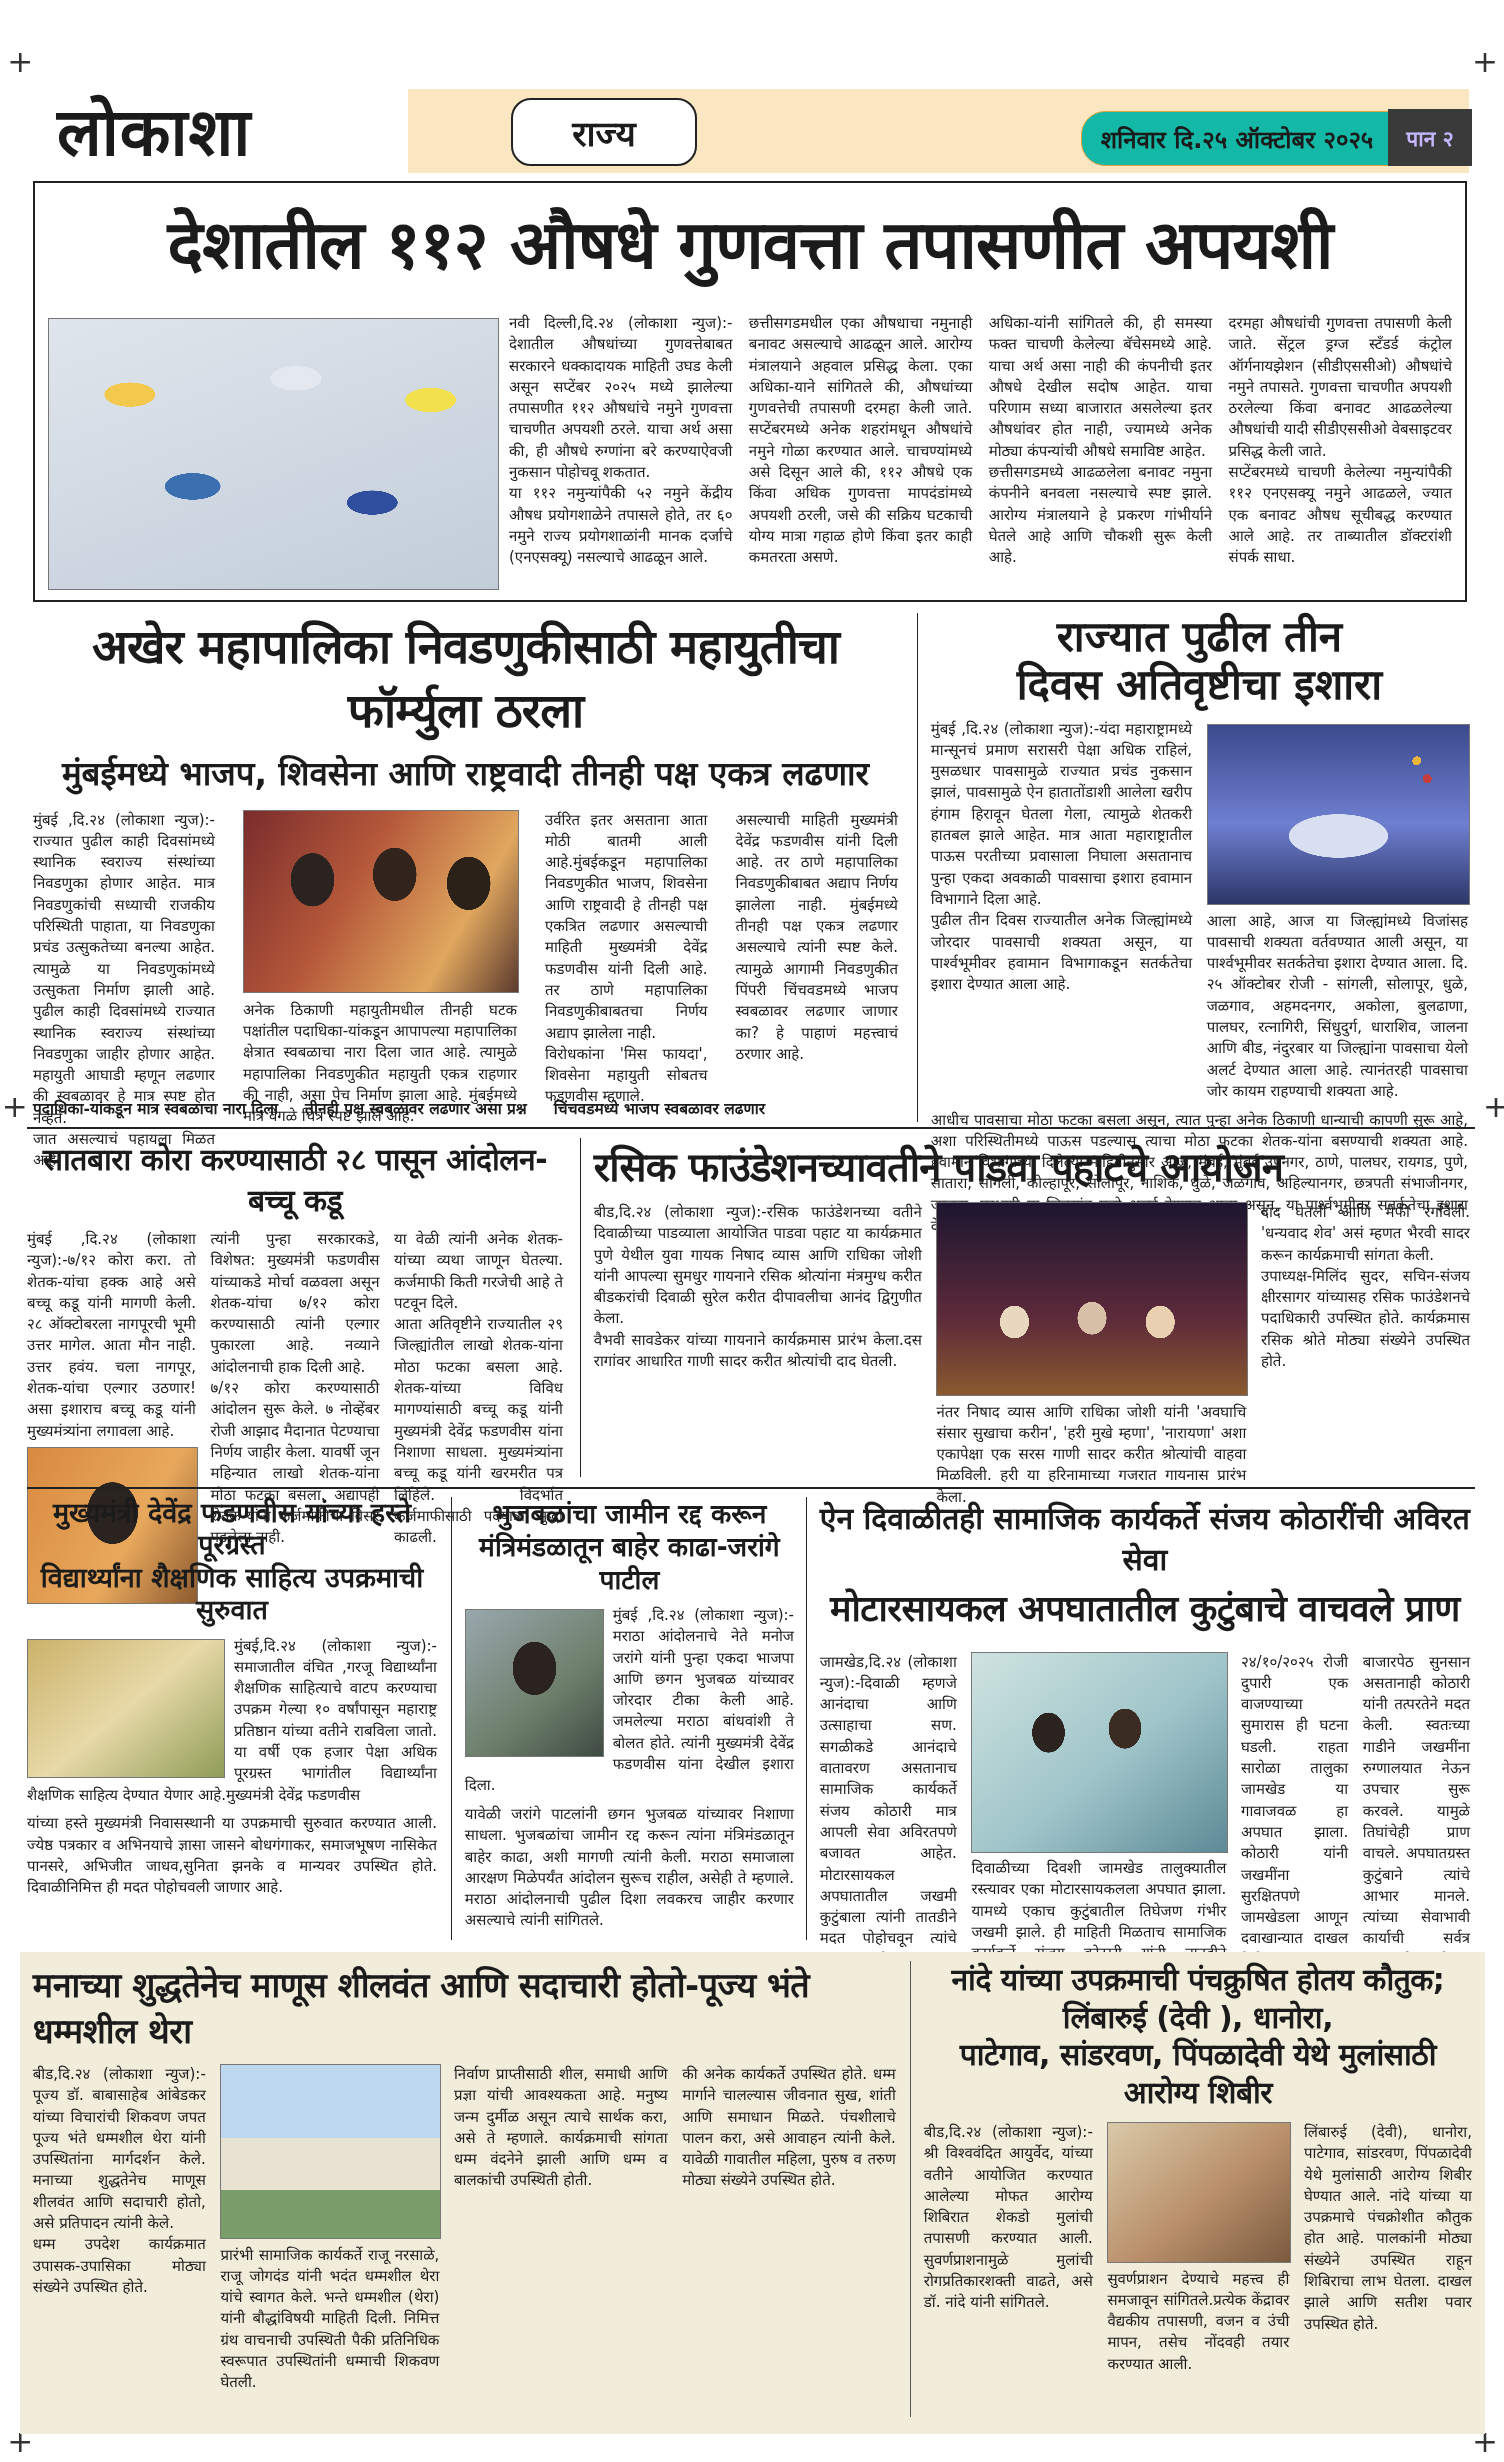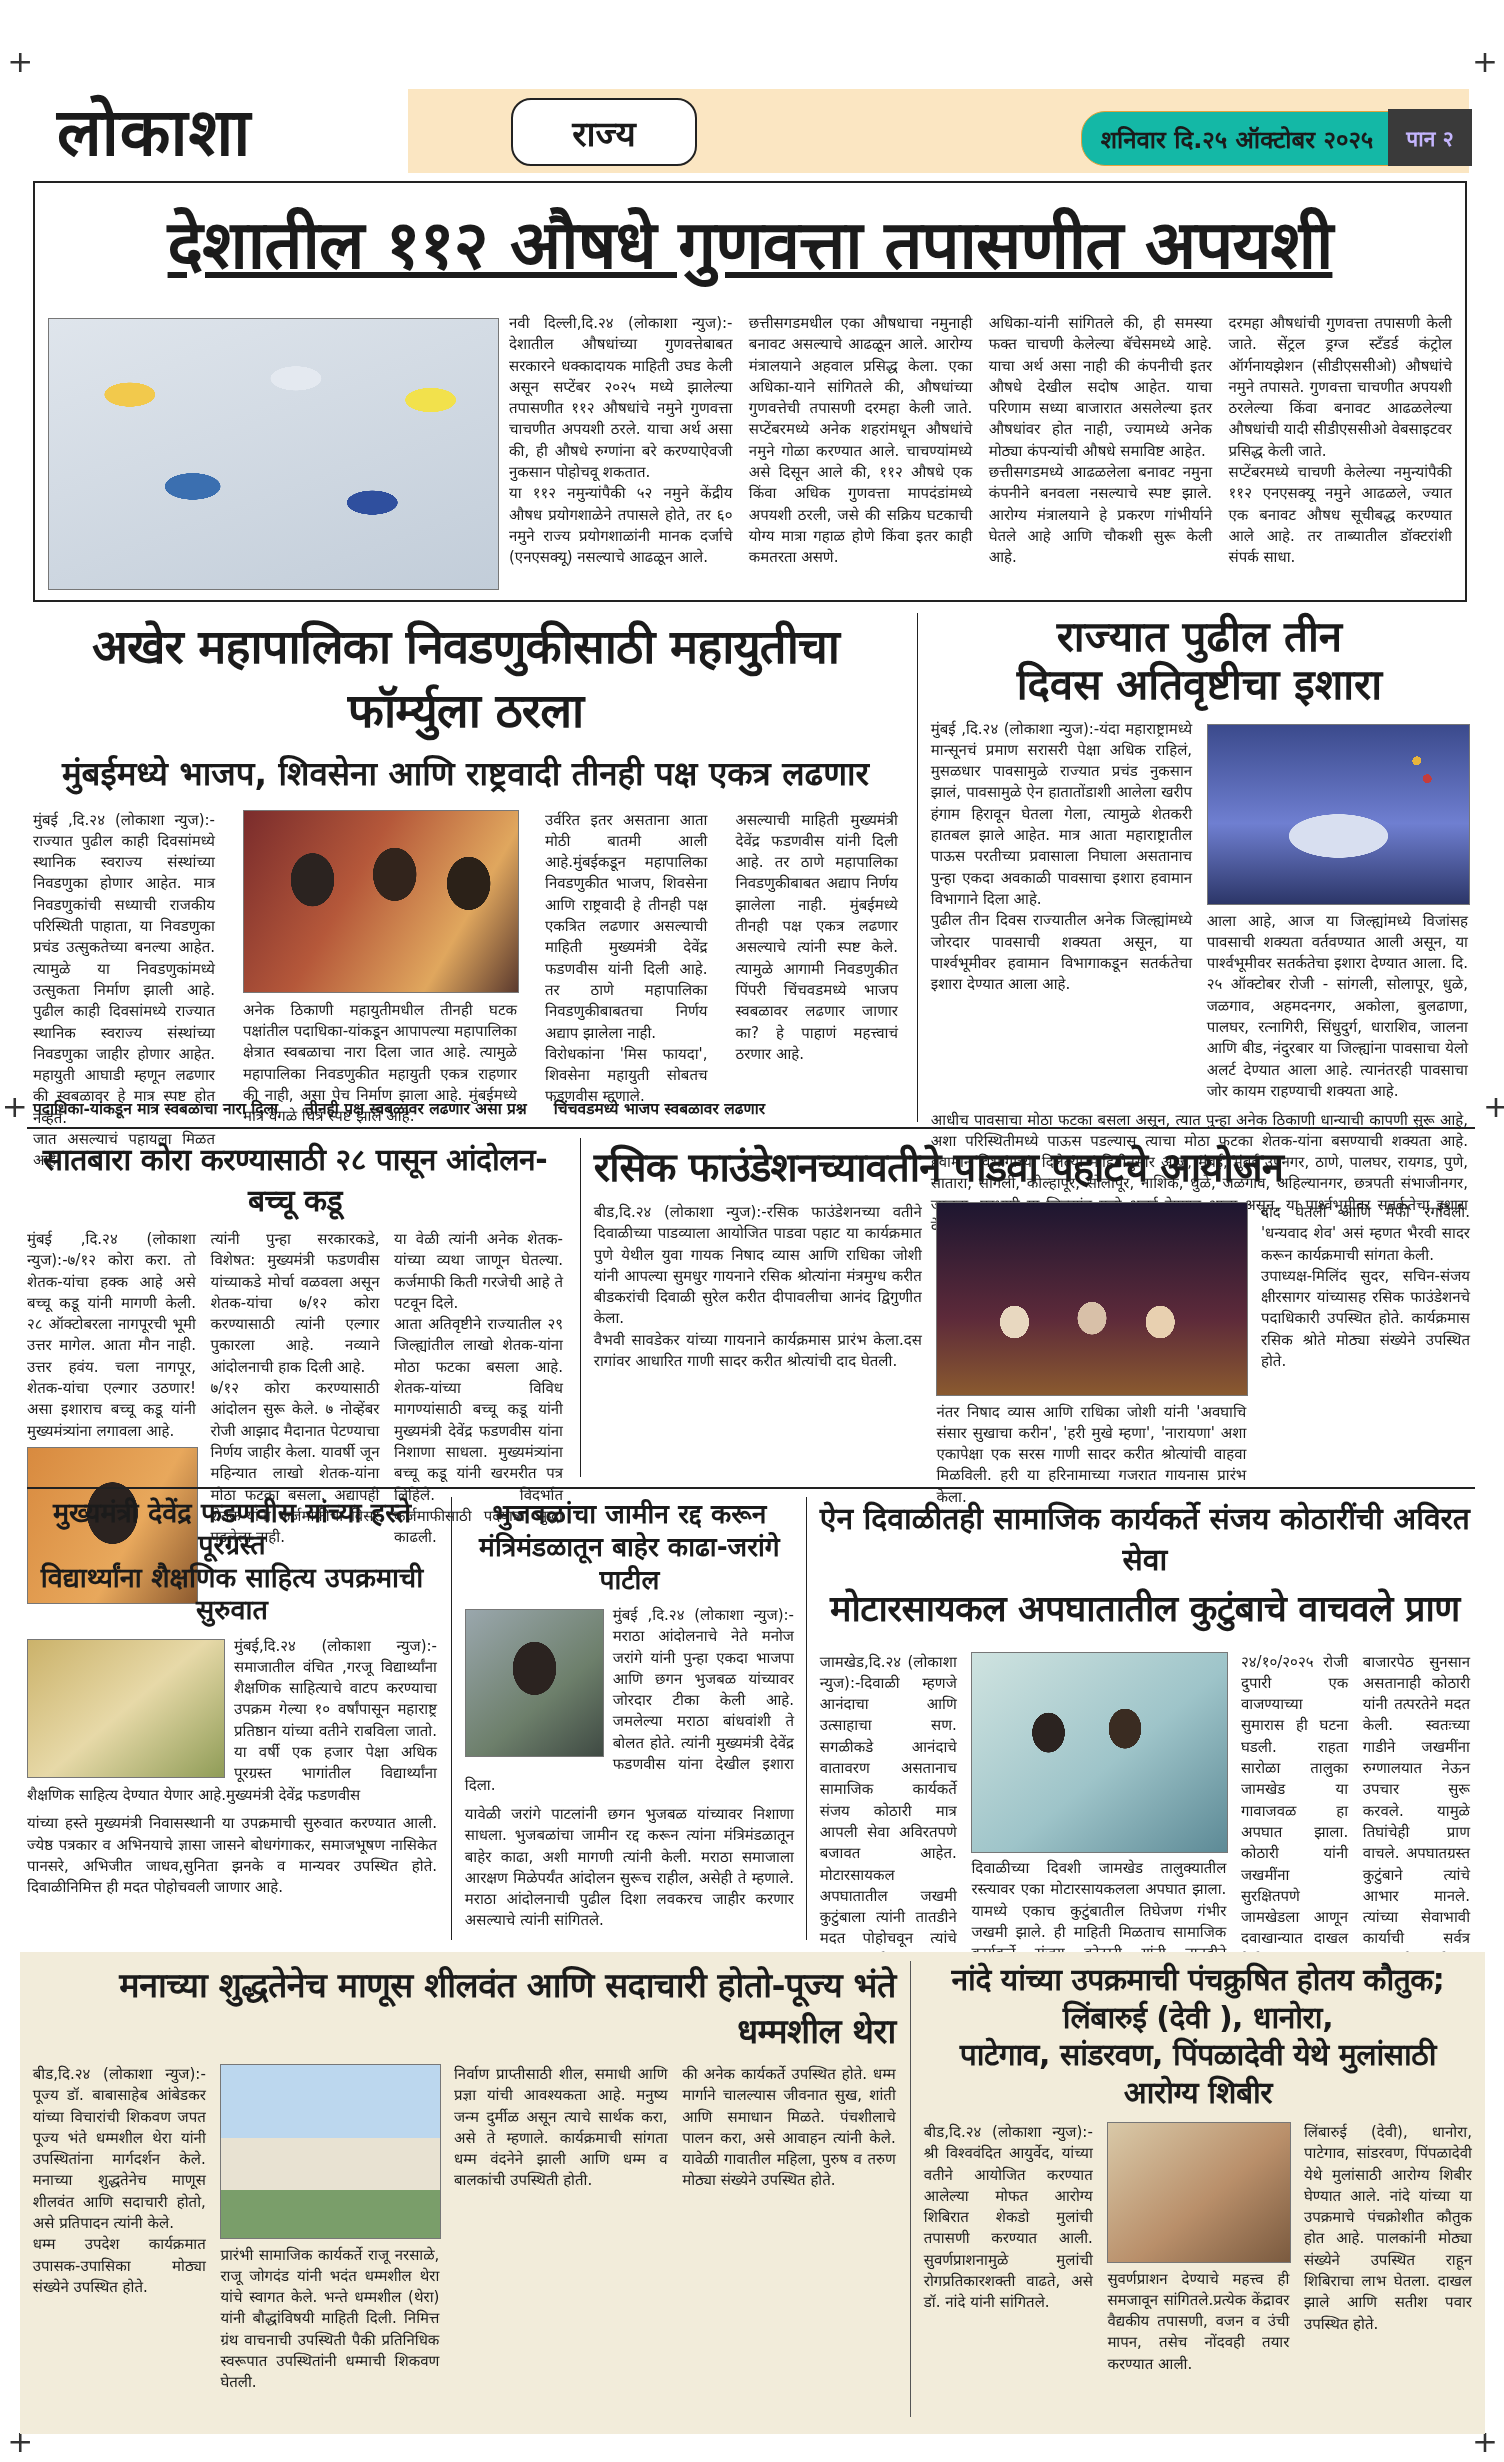--- a/index.html
+++ b/index.html
@@ -18,21 +18,21 @@
   #page-pill{position:absolute;left:1388px;top:109px;width:84px;height:57px;background:#3a3a3a;color:#c4b5fd;
         display:flex;align-items:center;justify-content:center;font-size:21px;font-weight:700;}
   
   .body-txt{font-size:15px;line-height:1.42;text-align:justify;white-space:pre-line;}
   .colrow{display:flex;gap:14.6px;}
   .col{flex:1;}
   .photo{border:0.9px solid #777;}
   .strip{font-weight:700;font-size:15.5px;margin-top:5.5px;}
   
   #art1{position:absolute;left:33px;top:181px;width:1434px;height:421px;border:2.7px solid #222;box-sizing:border-box;}
-  #art1 .headline{font-size:67px;font-weight:800;text-align:center;margin:12.8px 9px 5.5px;letter-spacing:-0.9px;text-decoration:underline;}
+  #art1 .headline{font-size:67px;font-weight:800;text-align:center;margin:12.8px 9px 5.5px;letter-spacing:-0.9px;}
   #art1-photo{position:absolute;left:12.8px;top:135px;width:449px;height:270px;
       background:
         radial-gradient(42px 20px at 18% 28%, #f2c94c 0 60%, transparent 61%),
         radial-gradient(42px 20px at 55% 22%, #e4e9f0 0 60%, transparent 61%),
         radial-gradient(46px 22px at 32% 62%, #3b6fb0 0 60%, transparent 61%),
         radial-gradient(42px 20px at 72% 68%, #2f4f9e 0 60%, transparent 61%),
         radial-gradient(42px 20px at 85% 30%, #f2e14c 0 60%, transparent 61%),
         linear-gradient(160deg,#dfe5ec,#c2cdd9);}
   #art1-cols{position:absolute;left:474px;top:130px;width:943px;height:277px;display:flex;gap:16.4px;}
   
@@ -87,21 +87,21 @@
   #sec4-c .kicker{font-size:30px;font-weight:800;text-align:center;}
   #sec4-c .headline{font-size:36px;font-weight:800;text-align:center;margin-top:3.6px;letter-spacing:-0.5px;}
   #hospital-photo{width:100%;height:199px;margin-bottom:5.5px;
       background:
         radial-gradient(27px 33px at 30% 40%, #2b2320 0 60%, transparent 61%),
         radial-gradient(27px 33px at 60% 38%, #3a2c22 0 60%, transparent 61%),
         linear-gradient(140deg,#cfe3e0,#9ec4c9 55%,#5d8a96);}
   
   #bottom{position:absolute;left:20px;top:1952px;width:1465px;height:482px;background:#f2ecda;padding:12.8px;box-sizing:border-box;}
   #bot-left{position:absolute;left:12.8px;top:9px;width:863px;height:456px;}
-  #bot-left .headline{font-size:34px;font-weight:800;text-align:right;letter-spacing:-0.5px;}
+  #bot-left .headline{font-size:34px;font-weight:800;text-align:left;letter-spacing:-0.5px;}
   #procession-photo{width:100%;height:173px;margin-bottom:5.5px;
       background:
         linear-gradient(180deg,#bcd7ee 0 42%,#e8e2d2 42% 72%,#7a9e6a 72%);}
   #bot-right{position:absolute;left:890px;top:9px;width:562px;height:456px;border-left:1.8px solid #555;padding-left:12.8px;box-sizing:border-box;}
   #bot-right .headline{font-size:30px;font-weight:800;text-align:center;line-height:1.25;letter-spacing:-0.5px;}
   #healthcamp-photo{width:100%;height:139px;margin-bottom:5.5px;
       background:linear-gradient(140deg,#d9c9a8,#b98f6a 55%,#7a5a3f);}
 </style>
 </head>
 <body>

